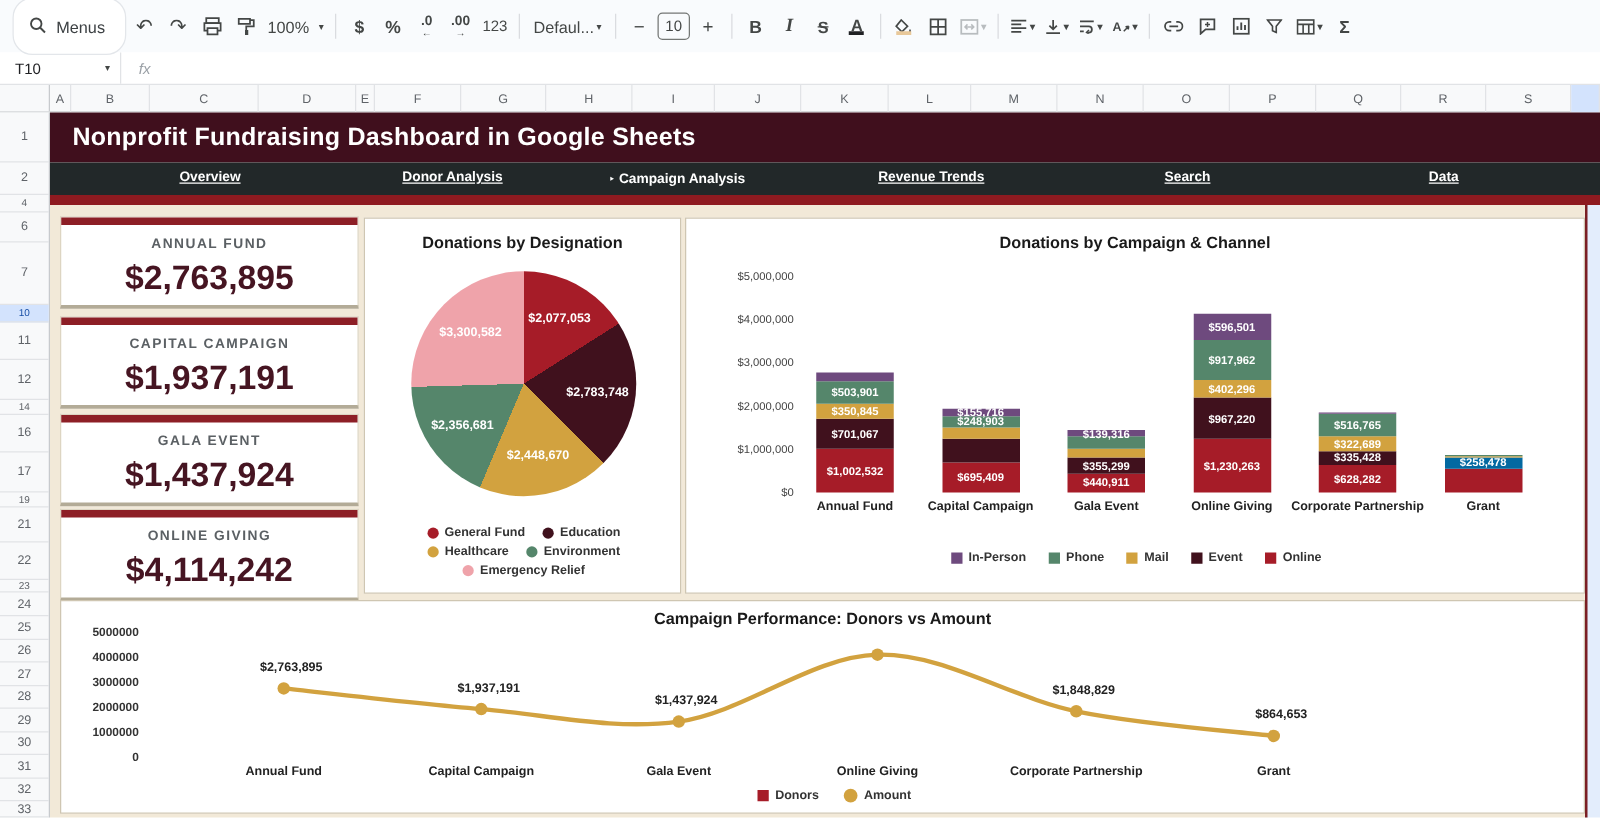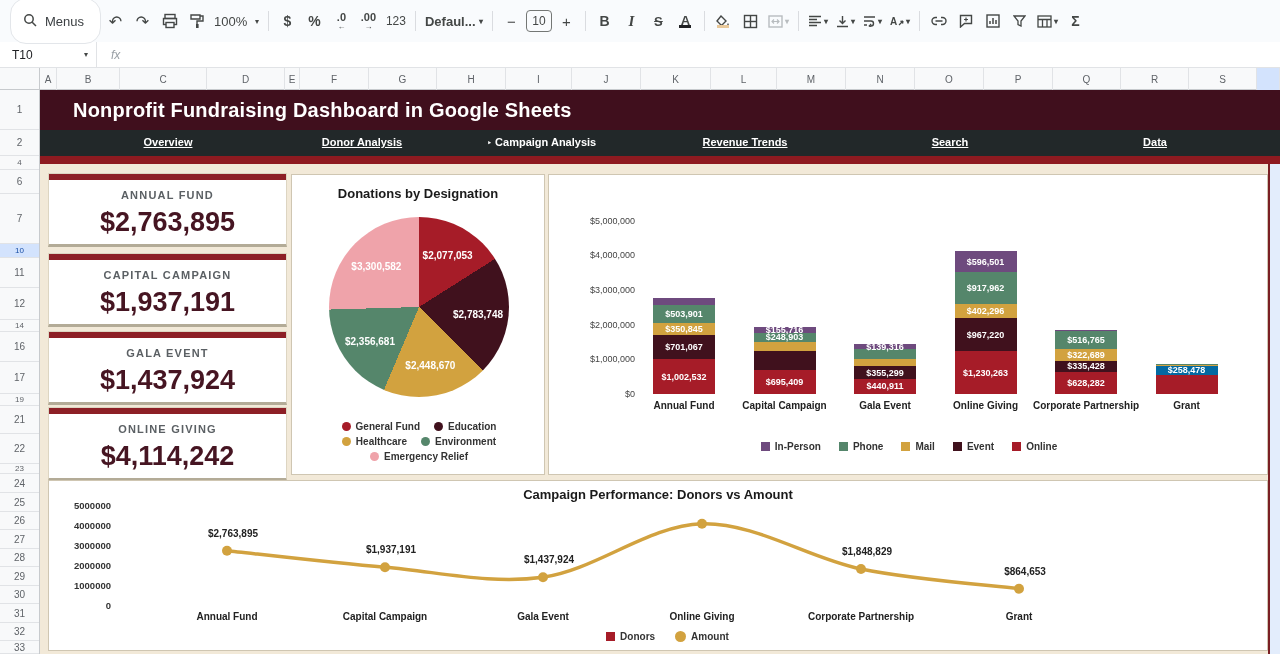--- a/index.html
+++ b/index.html
@@ -33,21 +33,21 @@
   .sheet { position:relative; height:564px; }
   .gutter { position:absolute; left:0; top:0; width:40px; height:564px; background:#f8f9fa; border-right:1px solid #c7cacd; z-index:5; }
   .row-cell { border-bottom:1px solid #e1e3e6; display:flex; align-items:center; justify-content:center; font-size:10px; color:#5f6368; overflow:hidden; }
   .row-cell.clip { font-size:8px; }
   .row-cell.sel { background:#d3e3fd; color:#174ea6; }
 
   .content { position:absolute; left:40px; top:0; width:1240px; height:564px; background:#fff; }
   .t-strip { position:absolute; left:1228px; top:74px; width:12px; height:490px; background:#e3edfc; border-left:2px solid #7a1f24; }
   .cream { position:absolute; left:0; top:74px; width:1228px; height:490px; background:#f2e9d8; }
 
-  .titlebar { position:absolute; left:0; top:0; width:1240px; height:40px; background:#400f1d; color:#fff; display:flex; align-items:center; padding-left:33px; font-size:20px; font-weight:bold; letter-spacing:.2px; }
+  .titlebar { position:absolute; left:0; top:0; width:1240px; height:40px; background:#400f1d; color:#fff; display:flex; align-items:center; padding-left:18px; font-size:20px; font-weight:bold; letter-spacing:.2px; }
   .navbar { position:absolute; left:0; top:40px; width:1240px; height:26px; background:#222829; display:flex; align-items:center; }
   .nav-item { position:absolute; transform:translateX(-50%); color:#fff; font-size:11px; font-weight:bold; text-decoration:underline; cursor:pointer; white-space:nowrap; }
   .nav-item.active { text-decoration:none; cursor:default; }
   .nav-item .tri { font-size:9px; margin-right:4px; }
   .redstrip { position:absolute; left:0; top:66px; width:1240px; height:8px; background:#8e1a20; }
 
   
   .kpi { position:absolute; left:8px; width:239px; background:#fff; border:1px solid #ddd5c2; border-bottom:3px solid #b3ab97; }
   .kpi-bar { height:6px; background:#8d1f26; }
   .kpi-label { text-align:center; margin-top:9px; font-size:11px; font-weight:bold; letter-spacing:1.2px; color:#5b6064; }
@@ -111,21 +111,21 @@
       </span>
     </span>
   <span class="tb-btn">
       <span class="tb-stack">
         <span style="font-size:11px">.00</span>
         <span style="font-size:8px">→</span>
       </span>
     </span>
   <span class="tb-btn" style="font-weight:400;font-size:12px">123</span>
   <span class="tb-sep"></span>
-  <span class="tb-btn" style="font-weight:700;min-width:64px;justify-content:space-between">
+  <span class="tb-btn" style="font-weight:400;min-width:64px;">
       <span>Defaul...</span>
       <span class="caret">▾</span>
     </span>
   <span class="tb-sep"></span>
   <span class="tb-btn" style="font-weight:400;font-size:15px">−</span>
   <span class="fs-box">10</span>
   <span class="tb-btn" style="font-weight:400;font-size:15px">+</span>
   <span class="tb-sep"></span>
   <span class="tb-btn glyph">B</span>
   <span class="tb-btn" style="font-style:italic;font-family:'Liberation Serif',serif;font-size:15px">I</span>
@@ -353,20 +353,21 @@
             </div>
             <div class="legend-item">
               <span class="lg-dot" style="background: rgb(239, 163, 170);"></span>
               <span>Emergency Relief</span>
             </div>
           </div>
         </div>
     </div>
 
     <div class="panel" style="left:508px;top:84px;width:720px;height:301px;">
+      <div class="panel-title" style="margin-top:11px;">Donations by Campaign &amp; Channel</div>
       <div id="bar-area" style="position:absolute;left:0;top:0;width:720px;height:301px;">
           <div class="ytick" style="right: 634px; top: 219px;">$0</div>
           <div class="ytick" style="right: 634px; top: 184.3px;">$1,000,000</div>
           <div class="ytick" style="right: 634px; top: 149.6px;">$2,000,000</div>
           <div class="ytick" style="right: 634px; top: 114.9px;">$3,000,000</div>
           <div class="ytick" style="right: 634px; top: 80.2px;">$4,000,000</div>
           <div class="ytick" style="right: 634px; top: 45.5px;">$5,000,000</div>
           <div class="bar-col" style="left: 104px; width: 62px; bottom: 82px;">
             <div class="bar-seg" style="height: 34.7879px; background: rgb(166, 28, 40);">
               <span class="seg-label">$1,002,532</span>

